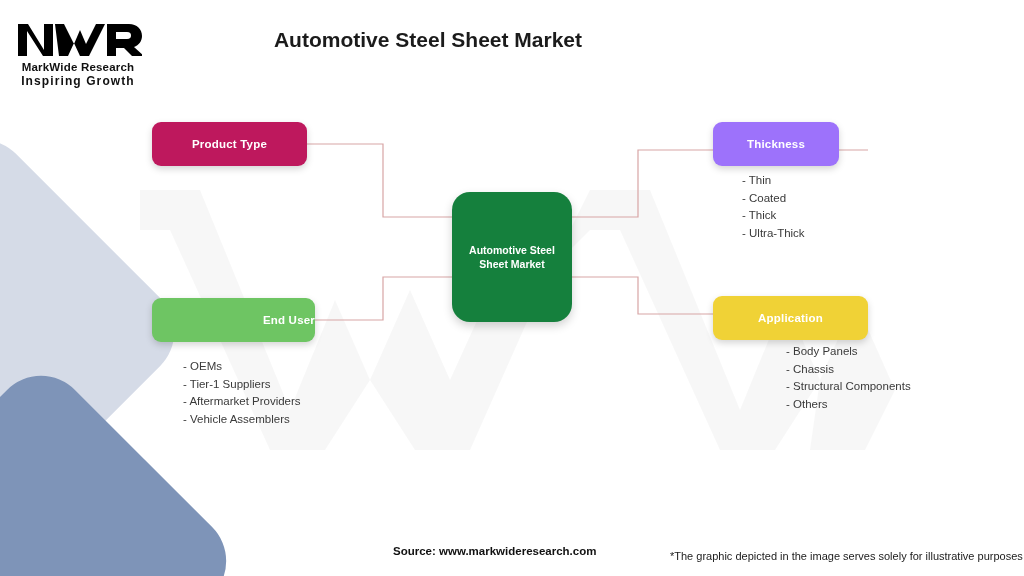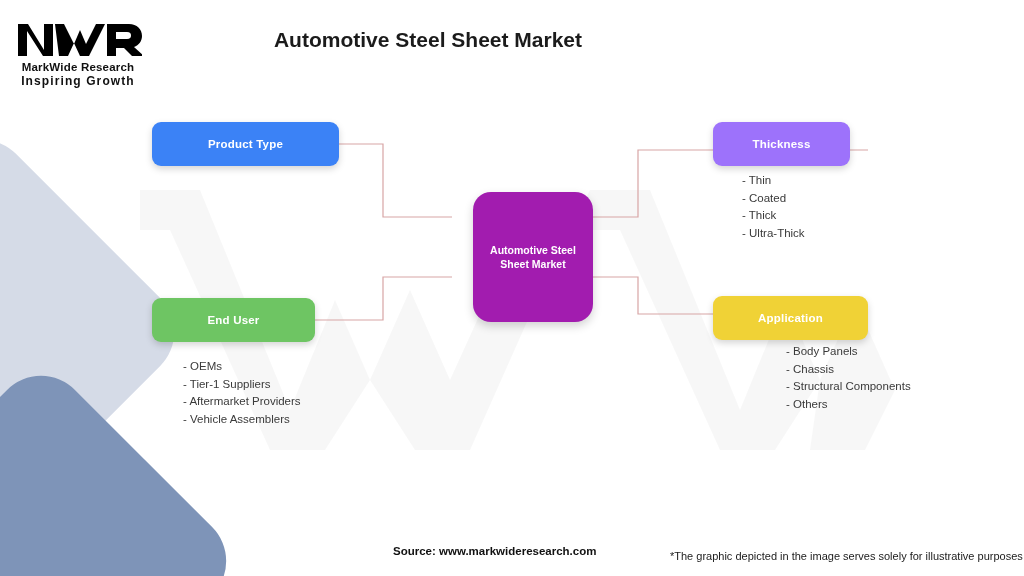--- a/index.html
+++ b/index.html
@@ -97,27 +97,26 @@
     pointer-events: none;
   }
 
   
   .center-node {
     position: absolute;
     left: 452px;
     top: 192px;
     width: 120px;
     height: 130px;
-    background: #a21caf;
+    background: #15803d;
     border-radius: 18px;
     box-shadow: 0 4px 10px rgba(0,0,0,.18);
     display: flex;
     align-items: center;
     justify-content: center;
-    margin-left: 21px;
   }
   .center-label {
     color: #ffffff;
     font-size: 10.5px;
     font-weight: bold;
     line-height: 1.35;
     text-align: center;
     padding: 0 8px;
   }
 
@@ -131,23 +130,23 @@
     align-items: center;
     justify-content: center;
   }
   .pill-label {
     color: #ffffff;
     font-size: 11.5px;
     font-weight: bold;
     letter-spacing: .2px;
   }
 
-  .pill-product   { left: 152px; top: 122px; width: 187px; background: #3b82f6; }
-  .pill-thickness { left: 713px; top: 122px; width: 137px; background: #9d72fb; }
-  .pill-enduser   { left: 152px; top: 298px; width: 163px; background: #6ec563; }
+  .pill-product   { left: 152px; top: 122px; width: 155px; background: #be185d; }
+  .pill-thickness { left: 713px; top: 122px; width: 126px; background: #9d72fb; }
+  .pill-enduser   { left: 152px; top: 298px; width: 163px; background: #6ec563; justify-content: flex-end; }
   .pill-application { left: 713px; top: 296px; width: 155px; background: #f0d236; }
 
   
   .items {
     position: absolute;
     font-size: 11.5px;
     color: #3a3a3a;
     line-height: 17.5px;
   }
   .items div { white-space: nowrap; }

